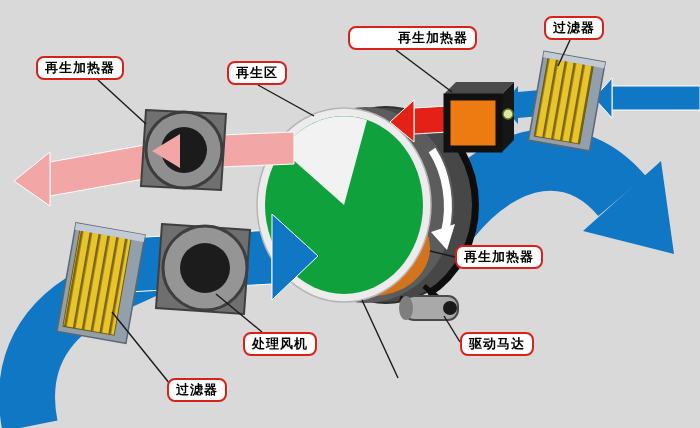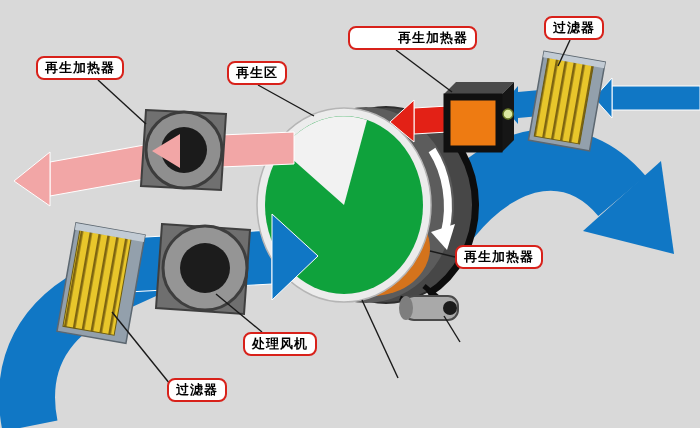--- a/index.html
+++ b/index.html
@@ -128,16 +128,17 @@
       <line x1="262" y1="332" x2="216" y2="294"></line>
       <line x1="170" y1="384" x2="112" y2="312"></line>
     </g>
   </svg>
 
   <div class="lbl" style="left:36px;top:56px;">再生加热器</div>
   <div class="lbl" style="left:227px;top:61px;">再生区</div>
   <div class="lbl" style="left:348px;top:26px;padding-left:48px;">再生加热器</div>
   <div class="lbl" style="left:544px;top:16px;">过滤器</div>
   <div class="lbl" style="left:455px;top:245px;">再生加热器</div>
+  <div class="lbl" style="left:460px;top:332px;">驱动马达</div>
   <div class="lbl" style="left:243px;top:332px;">处理风机</div>
   <div class="lbl" style="left:167px;top:378px;">过滤器</div>
 
 </div>
 
 </body></html>

